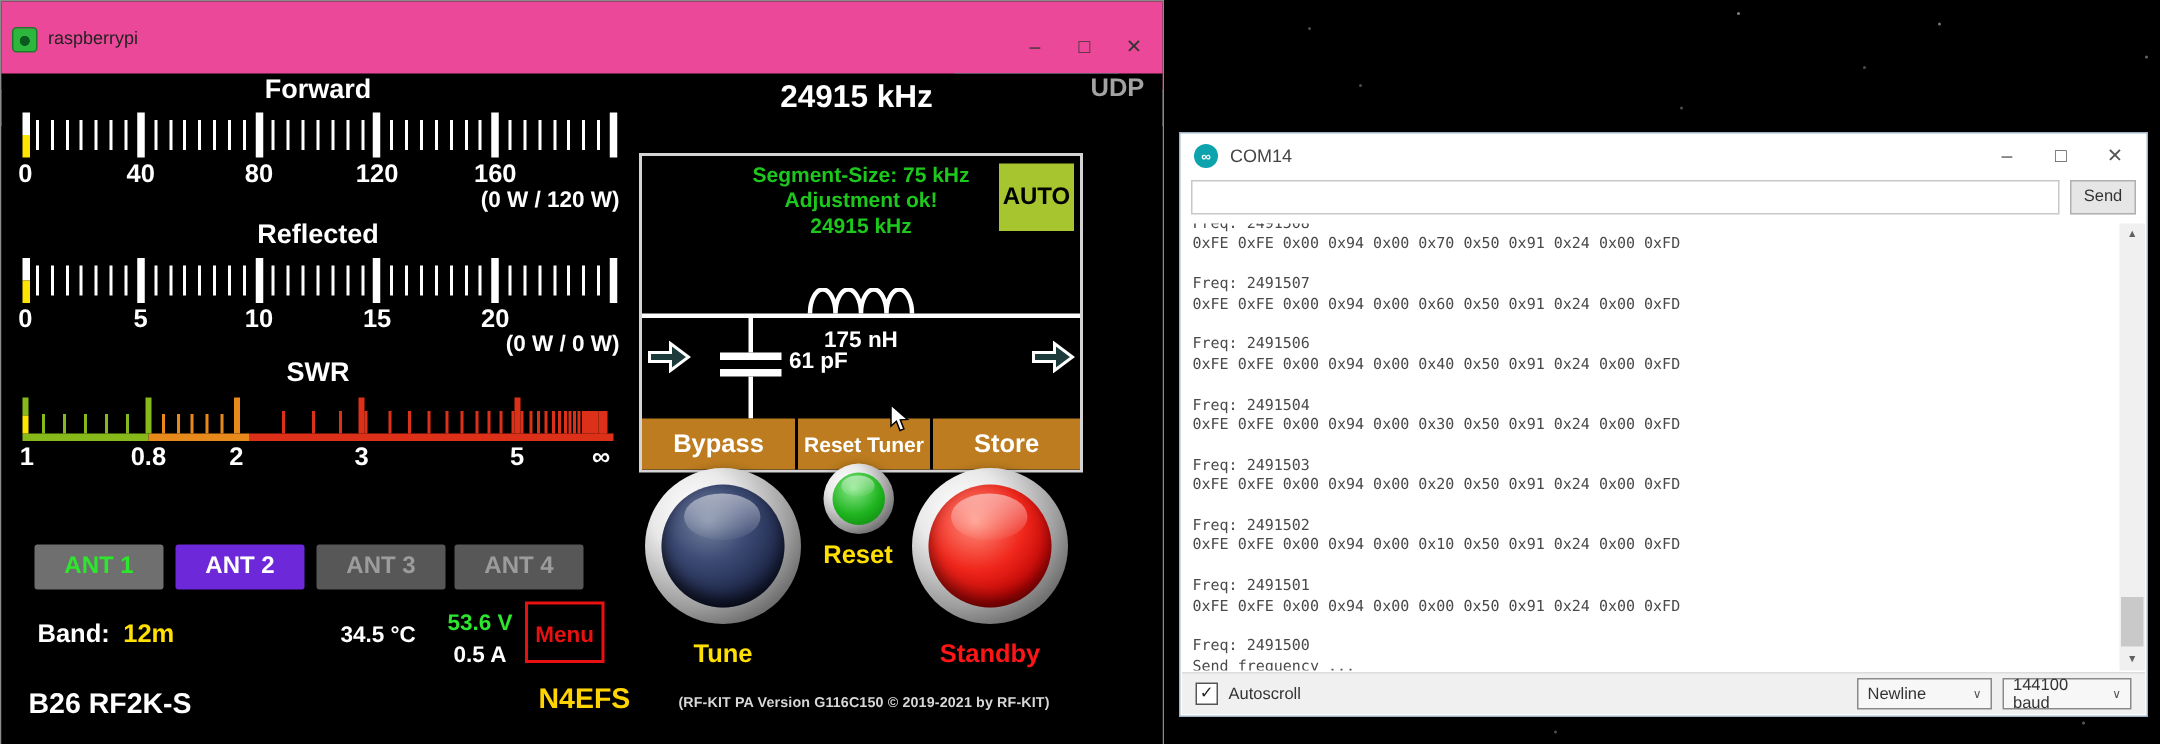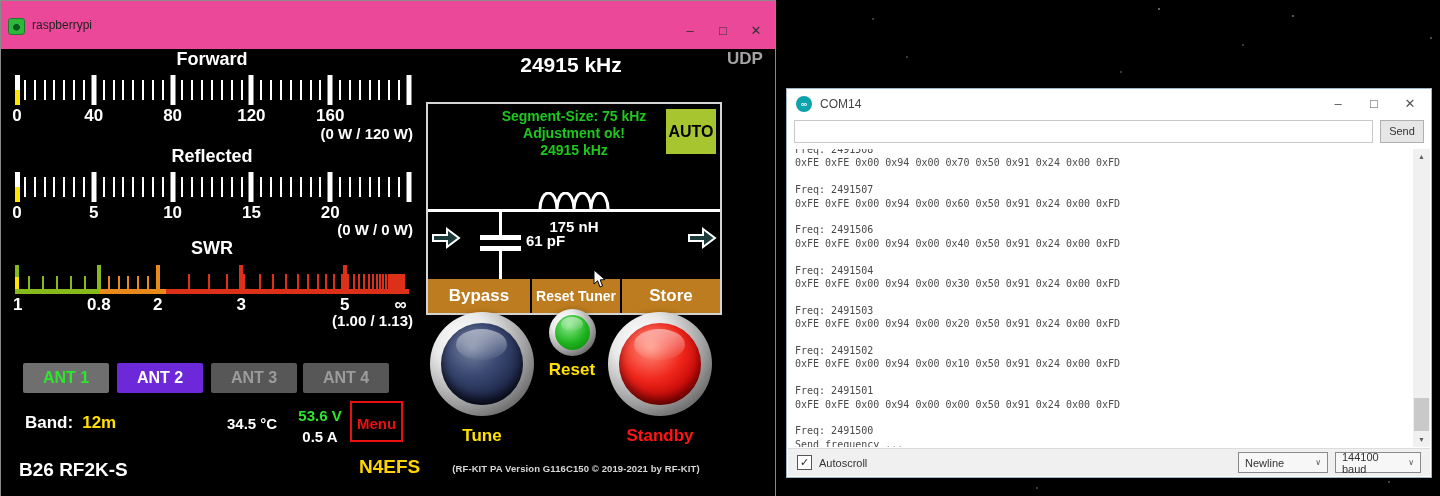--- a/index.html
+++ b/index.html
@@ -348,21 +348,20 @@
           <div class="tick" style="left: 0px; bottom: 5px; width: 4px; height: 12px; background: rgb(255, 228, 0);"></div>
         </div>
       <div class="m-labels" style="top:246px">
           <span class="m-label" style="left: 0%; transform: translateX(-20%);">1</span>
           <span class="m-label" style="left: 21.3%;">0.8</span>
           <span class="m-label" style="left: 36.2%;">2</span>
           <span class="m-label" style="left: 57.4%;">3</span>
           <span class="m-label" style="left: 83.7%;">5</span>
           <span class="m-label" style="left: 98.5%; transform: translateX(-70%);">∞</span>
         </div>
-      <div class="m-readout" style="top:263px">(1.00 / 1.13)</div>
 
       <div class="freq-display">24915 kHz</div>
       <div class="udp">UDP</div>
 
       <div class="panel">
         <div class="green-lines">
           <div>Segment-Size: 75 kHz</div>
           <div>Adjustment ok!</div>
           <div>24915 kHz</div>
         </div>

